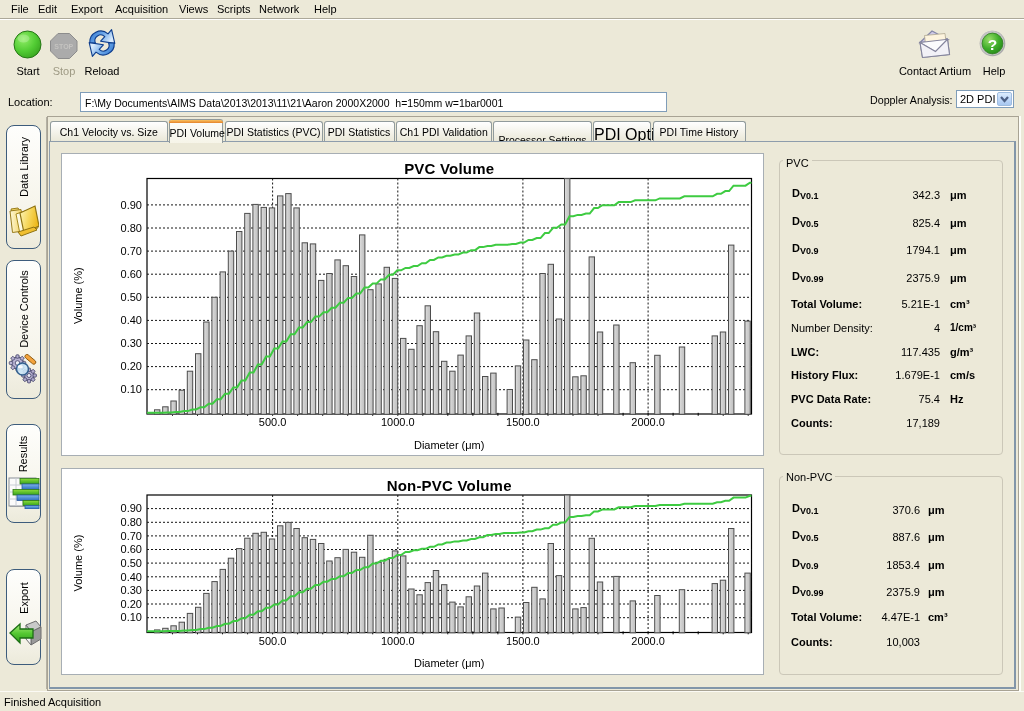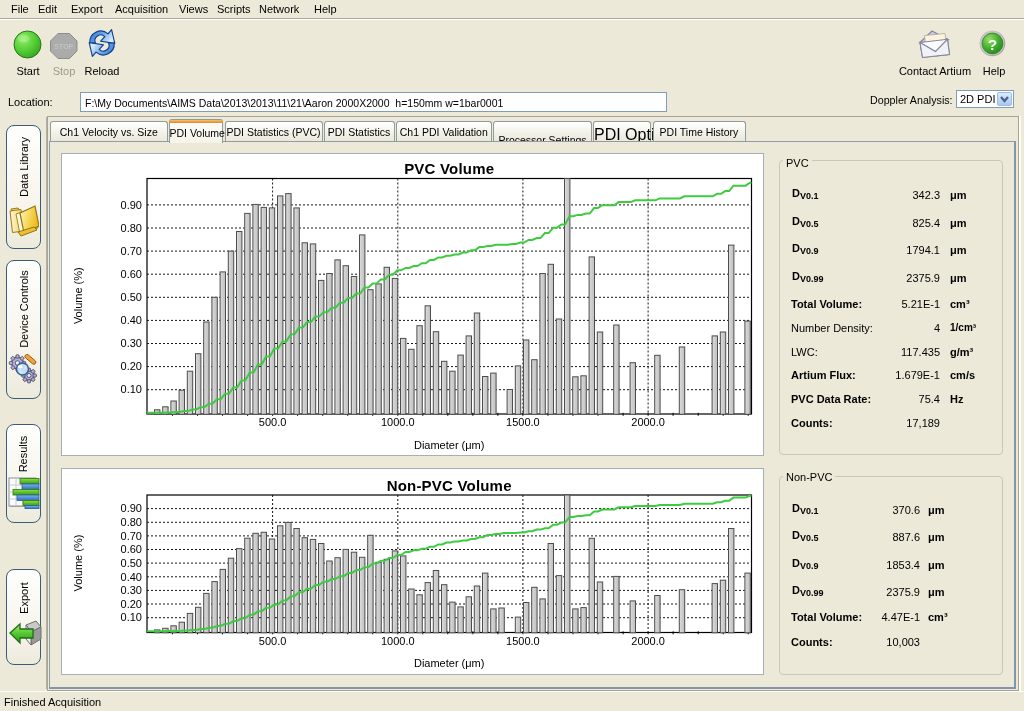--- a/index.html
+++ b/index.html
@@ -494,24 +494,24 @@
 <div style="position:absolute;left:792px;top:269.5px;font-weight:bold;font-size:11px;white-space:nowrap">D</div>
     <div style="position:absolute;left:800px;top:273.5px;font-weight:bold;font-size:9px;white-space:nowrap">V0.99</div>
     <div style="position:absolute;left:820px;top:271.5px;width:120px;text-align:right;font-size:11px">2375.9</div>
     <div style="position:absolute;left:950px;top:271.5px;font-weight:bold;font-size:11px;white-space:nowrap">μm</div>
 <div style="position:absolute;left:791px;top:298px;font-weight:bold;font-size:11px;white-space:nowrap">Total Volume:</div>
     <div style="position:absolute;left:810px;top:298px;width:130px;text-align:right;font-size:11px">5.21E-1</div>
     <div style="position:absolute;left:950px;top:298px;font-weight:bold;font-size:11px;white-space:nowrap">cm³</div>
 <div style="position:absolute;left:791px;top:321.7px;font-weight:normal;font-size:11px;white-space:nowrap">Number Density:</div>
     <div style="position:absolute;left:810px;top:321.7px;width:130px;text-align:right;font-size:11px">4</div>
     <div style="position:absolute;left:950px;top:321.7px;font-weight:bold;font-size:10px;white-space:nowrap">1/cm³</div>
-<div style="position:absolute;left:791px;top:345.5px;font-weight:normal;font-size:11px;white-space:nowrap">LWC:</div>
+<div style="position:absolute;left:791px;top:345.5px;font-weight:bold;font-size:11px;white-space:nowrap">LWC:</div>
     <div style="position:absolute;left:810px;top:345.5px;width:130px;text-align:right;font-size:11px">117.435</div>
     <div style="position:absolute;left:950px;top:345.5px;font-weight:bold;font-size:11px;white-space:nowrap">g/m³</div>
-<div style="position:absolute;left:791px;top:369.2px;font-weight:bold;font-size:11px;white-space:nowrap">Artium Flux:</div>
+<div style="position:absolute;left:791px;top:369.2px;font-weight:bold;font-size:11px;white-space:nowrap">History Flux:</div>
     <div style="position:absolute;left:810px;top:369.2px;width:130px;text-align:right;font-size:11px">1.679E-1</div>
     <div style="position:absolute;left:950px;top:369.2px;font-weight:bold;font-size:11px;white-space:nowrap">cm/s</div>
 <div style="position:absolute;left:791px;top:393px;font-weight:bold;font-size:11px;white-space:nowrap">PVC Data Rate:</div>
     <div style="position:absolute;left:810px;top:393px;width:130px;text-align:right;font-size:11px">75.4</div>
     <div style="position:absolute;left:950px;top:393px;font-weight:bold;font-size:11px;white-space:nowrap">Hz</div>
 <div style="position:absolute;left:791px;top:416.7px;font-weight:bold;font-size:11px;white-space:nowrap">Counts:</div>
     <div style="position:absolute;left:810px;top:416.7px;width:130px;text-align:right;font-size:11px">17,189</div>
 <div style="position:absolute;left:778.5px;top:475.5px;width:224px;height:199px;border:1px solid #cbc7b8;border-radius:4px"></div>
 <div style="position:absolute;left:783px;top:471px;background:#ece9d8;padding:0 3px;font-size:11px;white-space:nowrap">Non-PVC</div>
 <div style="position:absolute;left:792px;top:502px;font-weight:bold;font-size:11px;white-space:nowrap">D</div>

